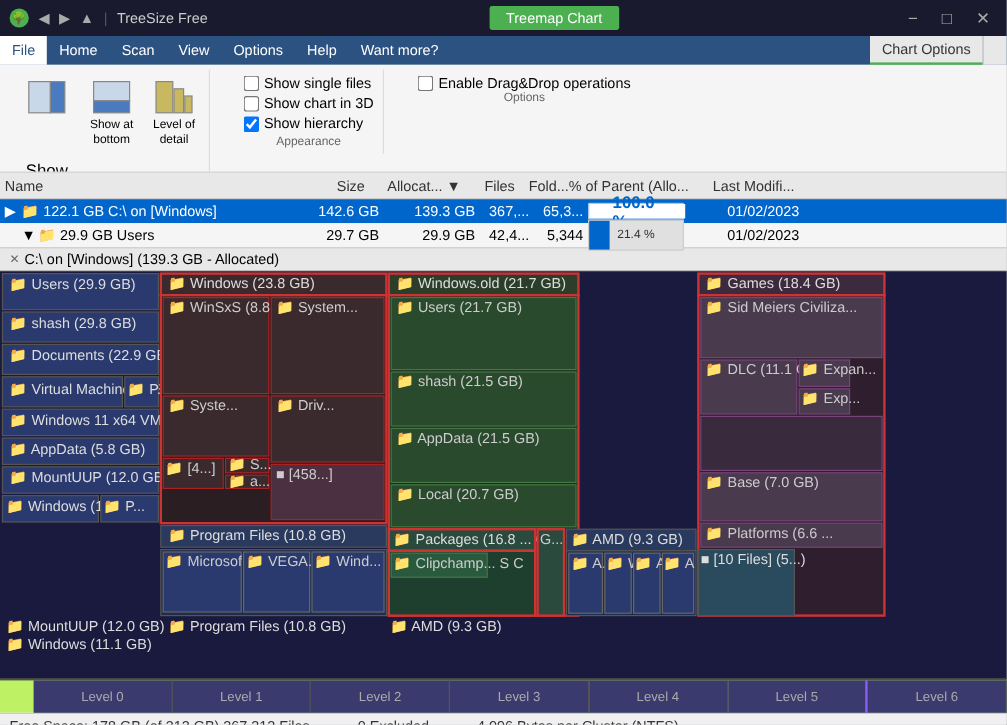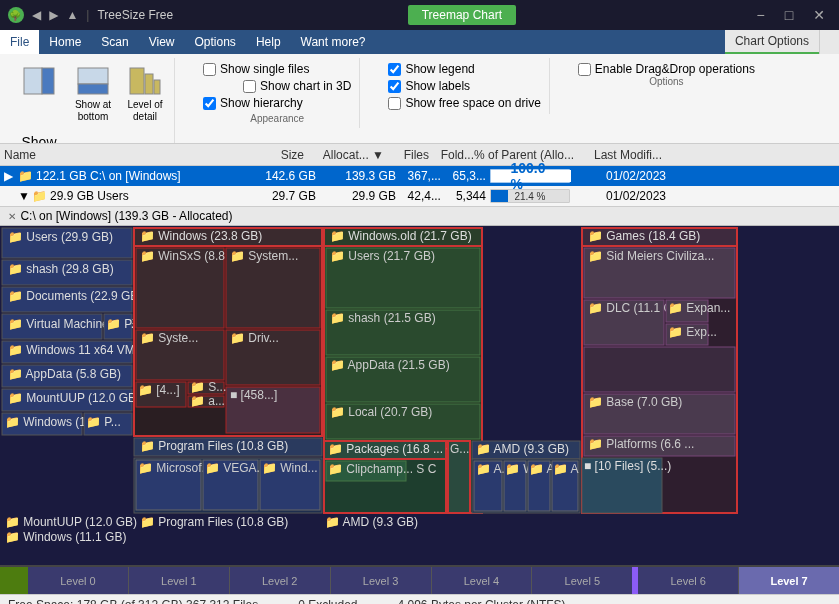--- a/index.html
+++ b/index.html
@@ -130,45 +130,31 @@
       </div>
     </div>
     <div style="font-size:10px;color:#666;width:100%;text-align:center;margin-top:2px;">Position</div>
   </div>
 
   <div style="display:flex;flex-direction:column;justify-content:center;padding:4px 8px;border-right:1px solid #ddd;gap:3px;">
     <label style="display:flex;align-items:center;gap:4px;font-size:11px;cursor:pointer;">
       <input type="checkbox" style="width: 13px; height: 13px;">
       <span>Show single files</span>
     </label>
-    <label style="display:flex;align-items:center;gap:4px;font-size:11px;cursor:pointer;margin-left:40px;">
+    <label style="display:flex;align-items:center;gap:4px;font-size:11px;cursor:pointer;">
       <input type="checkbox" style="width: 13px; height: 13px;">
       <span>Show chart in 3D</span>
     </label>
     <label style="display:flex;align-items:center;gap:4px;font-size:11px;cursor:pointer;">
       <input type="checkbox" checked="" style="width: 13px; height: 13px;">
       <span>Show hierarchy</span>
     </label>
     <div style="font-size:10px;color:#666;text-align:center;">Appearance</div>
   </div>
 
-  <div style="display:flex;flex-direction:column;justify-content:center;padding:4px 8px;border-right:1px solid #ddd;gap:3px;">
-    <label style="display:flex;align-items:center;gap:4px;font-size:11px;cursor:pointer;">
-      <input type="checkbox" checked="" style="width: 13px; height: 13px;">
-      <span>Show legend</span>
-    </label>
-    <label style="display:flex;align-items:center;gap:4px;font-size:11px;cursor:pointer;">
-      <input type="checkbox" checked="" style="width: 13px; height: 13px;">
-      <span>Show labels</span>
-    </label>
-    <label style="display:flex;align-items:center;gap:4px;font-size:11px;cursor:pointer;">
-      <input type="checkbox" style="width: 13px; height: 13px;">
-      <span>Show free space on drive</span>
-    </label>
-  </div>
 
   <div style="display:flex;flex-direction:column;justify-content:center;padding:4px 8px;">
     <label style="display:flex;align-items:center;gap:4px;font-size:11px;cursor:pointer;">
       <input type="checkbox" style="width: 13px; height: 13px;">
       <span>Enable Drag&amp;Drop operations</span>
     </label>
     <div style="font-size:10px;color:#666;text-align:center;margin-top:auto;">Options</div>
   </div>
 </div>
 
@@ -202,21 +188,21 @@
 <div style="display:flex;align-items:center;height:20px;padding:0 4px;font-size:11px;background:#f5f5f5;cursor:pointer;">
   <div style="width:14px;"></div>
   <div style="width:14px;">▼</div>
   <span style="color:#f0c040;margin-right:3px;">📁</span>
   <div style="width:196px;overflow:hidden;white-space:nowrap;">29.9 GB  Users</div>
   <div style="width:70px;text-align:right;">29.7 GB</div>
   <div style="width:80px;text-align:right;">29.9 GB</div>
   <div style="width:45px;text-align:right;">42,4...</div>
   <div style="width:45px;text-align:right;">5,344</div>
   <div style="width:120px;padding-left:4px;">
-    <div style="width:80px;height:14px;background:#e0e0e0;border:1px solid #ccc;border-radius:1px;position:relative;">
+    <div style="width:80px;height:26px;background:#e0e0e0;border:1px solid #ccc;border-radius:1px;position:relative;">
       <div style="width:17px;height:100%;background:#0066cc;"></div>
       <span style="position:absolute;left:50%;top:50%;transform:translate(-50%,-50%);font-size:10px;color:#333;">21.4 %</span>
     </div>
   </div>
   <div style="width:90px;">01/02/2023</div>
 </div>
 
 <div style="background:#e8e8e8;padding:2px 8px;font-size:11px;border-bottom:1px solid #bbb;display:flex;align-items:center;gap:4px;border-top:1px solid #ccc;">
   <span style="cursor:pointer;font-size:10px;color:#666;">✕</span>
   <span>C:\ on [Windows] (139.3 GB - Allocated)</span>
@@ -371,28 +357,27 @@
     <rect x="582" y="232" width="80" height="55" fill="#2a4a5e" stroke="#555" stroke-width="1"></rect>
     <text x="584" y="244" fill="#ddd" font-size="9" font-family="Arial">■ [10 Files] (5...)</text>
 
     <text x="5" y="300" fill="#ddd" font-size="10" font-family="Arial">📁 MountUUP (12.0 GB)</text>
     <text x="5" y="315" fill="#ddd" font-size="10" font-family="Arial">📁 Windows (11.1 GB)</text>
     <text x="140" y="300" fill="#ddd" font-size="10" font-family="Arial">📁 Program Files (10.8 GB)</text>
     <text x="325" y="300" fill="#ddd" font-size="10" font-family="Arial">📁 AMD (9.3 GB)</text>
   </svg>
 </div>
 
-<div style="background:#4d7c0f;display:flex;height:28px;border-top:1px solid #444;padding-left:28px;">
+<div style="background:#bef264;display:flex;height:28px;border-top:1px solid #444;padding-left:28px;">
   <button style="flex:1;background:#3a3a6e;color:#aaa;border:none;border-right:1px solid #555;cursor:pointer;font-size:11px;">Level 0</button>
   <button style="flex:1;background:#3a3a6e;color:#aaa;border:none;border-right:1px solid #555;cursor:pointer;font-size:11px;">Level 1</button>
   <button style="flex:1;background:#3a3a6e;color:#aaa;border:none;border-right:1px solid #555;cursor:pointer;font-size:11px;">Level 2</button>
   <button style="flex:1;background:#3a3a6e;color:#aaa;border:none;border-right:1px solid #555;cursor:pointer;font-size:11px;">Level 3</button>
   <button style="flex:1;background:#3a3a6e;color:#aaa;border:none;border-right:1px solid #555;cursor:pointer;font-size:11px;">Level 4</button>
-  <button style="flex:1;background:#3a3a6e;color:#aaa;border:none;border-right:6px solid #8b5cf6;cursor:pointer;font-size:11px;">Level 5</button>
+  <button style="flex:1;background:#3a3a6e;color:#aaa;border:none;border-right:2px solid #8b5cf6;cursor:pointer;font-size:11px;">Level 5</button>
   <button style="flex:1;background:#3a3a6e;color:#aaa;border:none;border-right:1px solid #555;cursor:pointer;font-size:11px;">Level 6</button>
-  <button style="flex:1;background:#6a6aae;color:white;border:none;cursor:pointer;font-size:11px;font-weight:bold;">Level 7</button>
 </div>
 
 <div style="background:#f0f0f0;height:20px;display:flex;align-items:center;padding:0 8px;font-size:11px;color:#333;border-top:1px solid #ccc;gap:40px;">
   <span>Free Space: 178 GB  (of 312 GB) 367,312 Files</span>
   <span>0 Excluded</span>
   <span>4,096 Bytes per Cluster (NTFS)</span>
 </div>
 
 </body></html>

